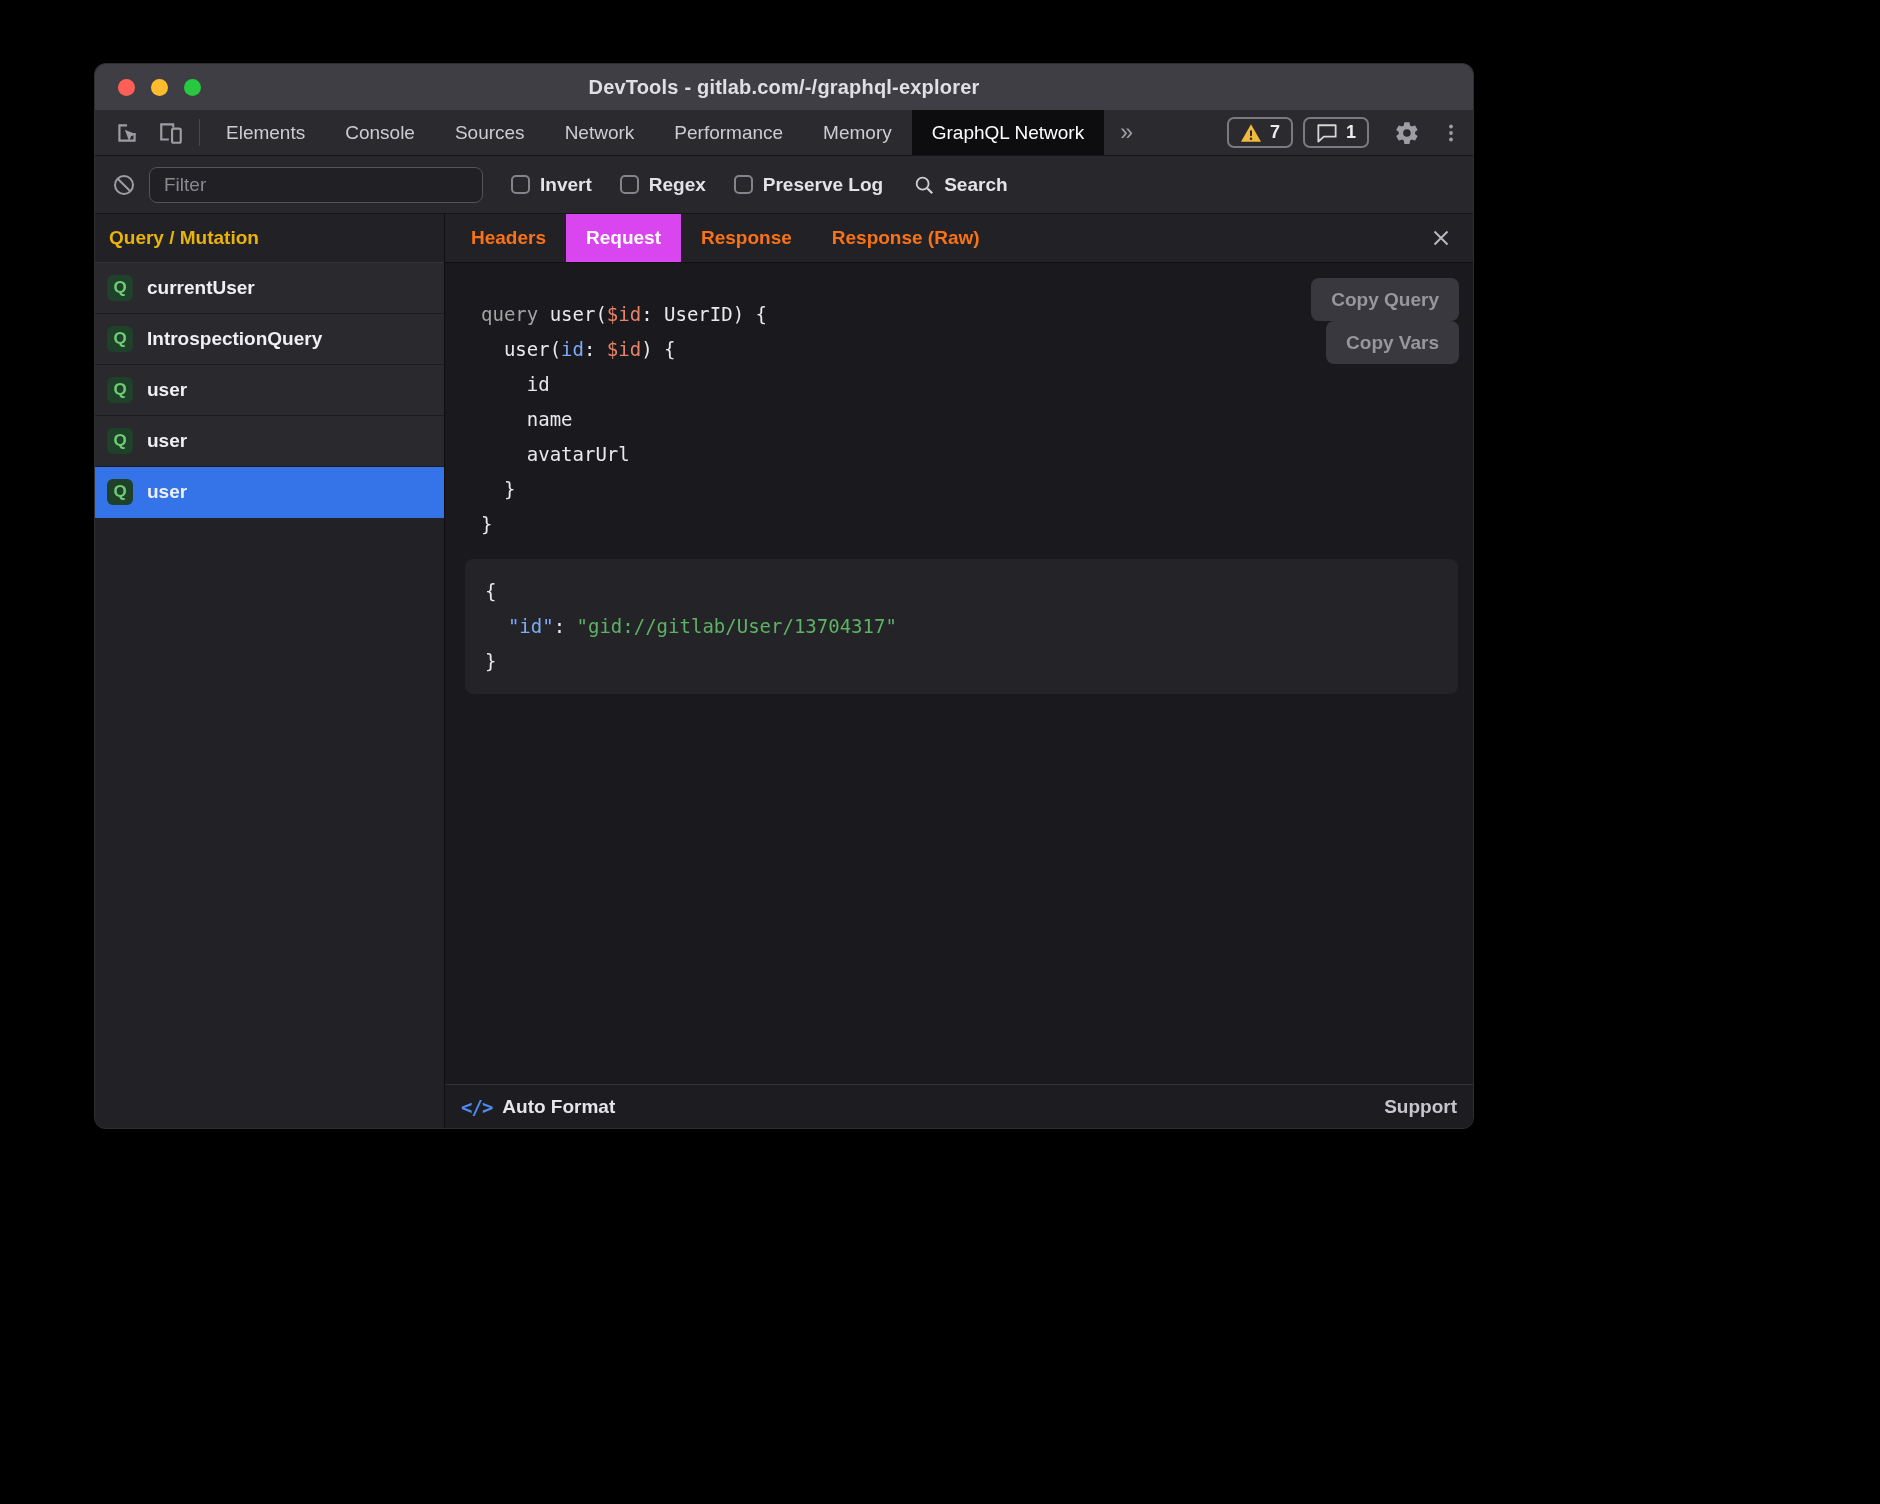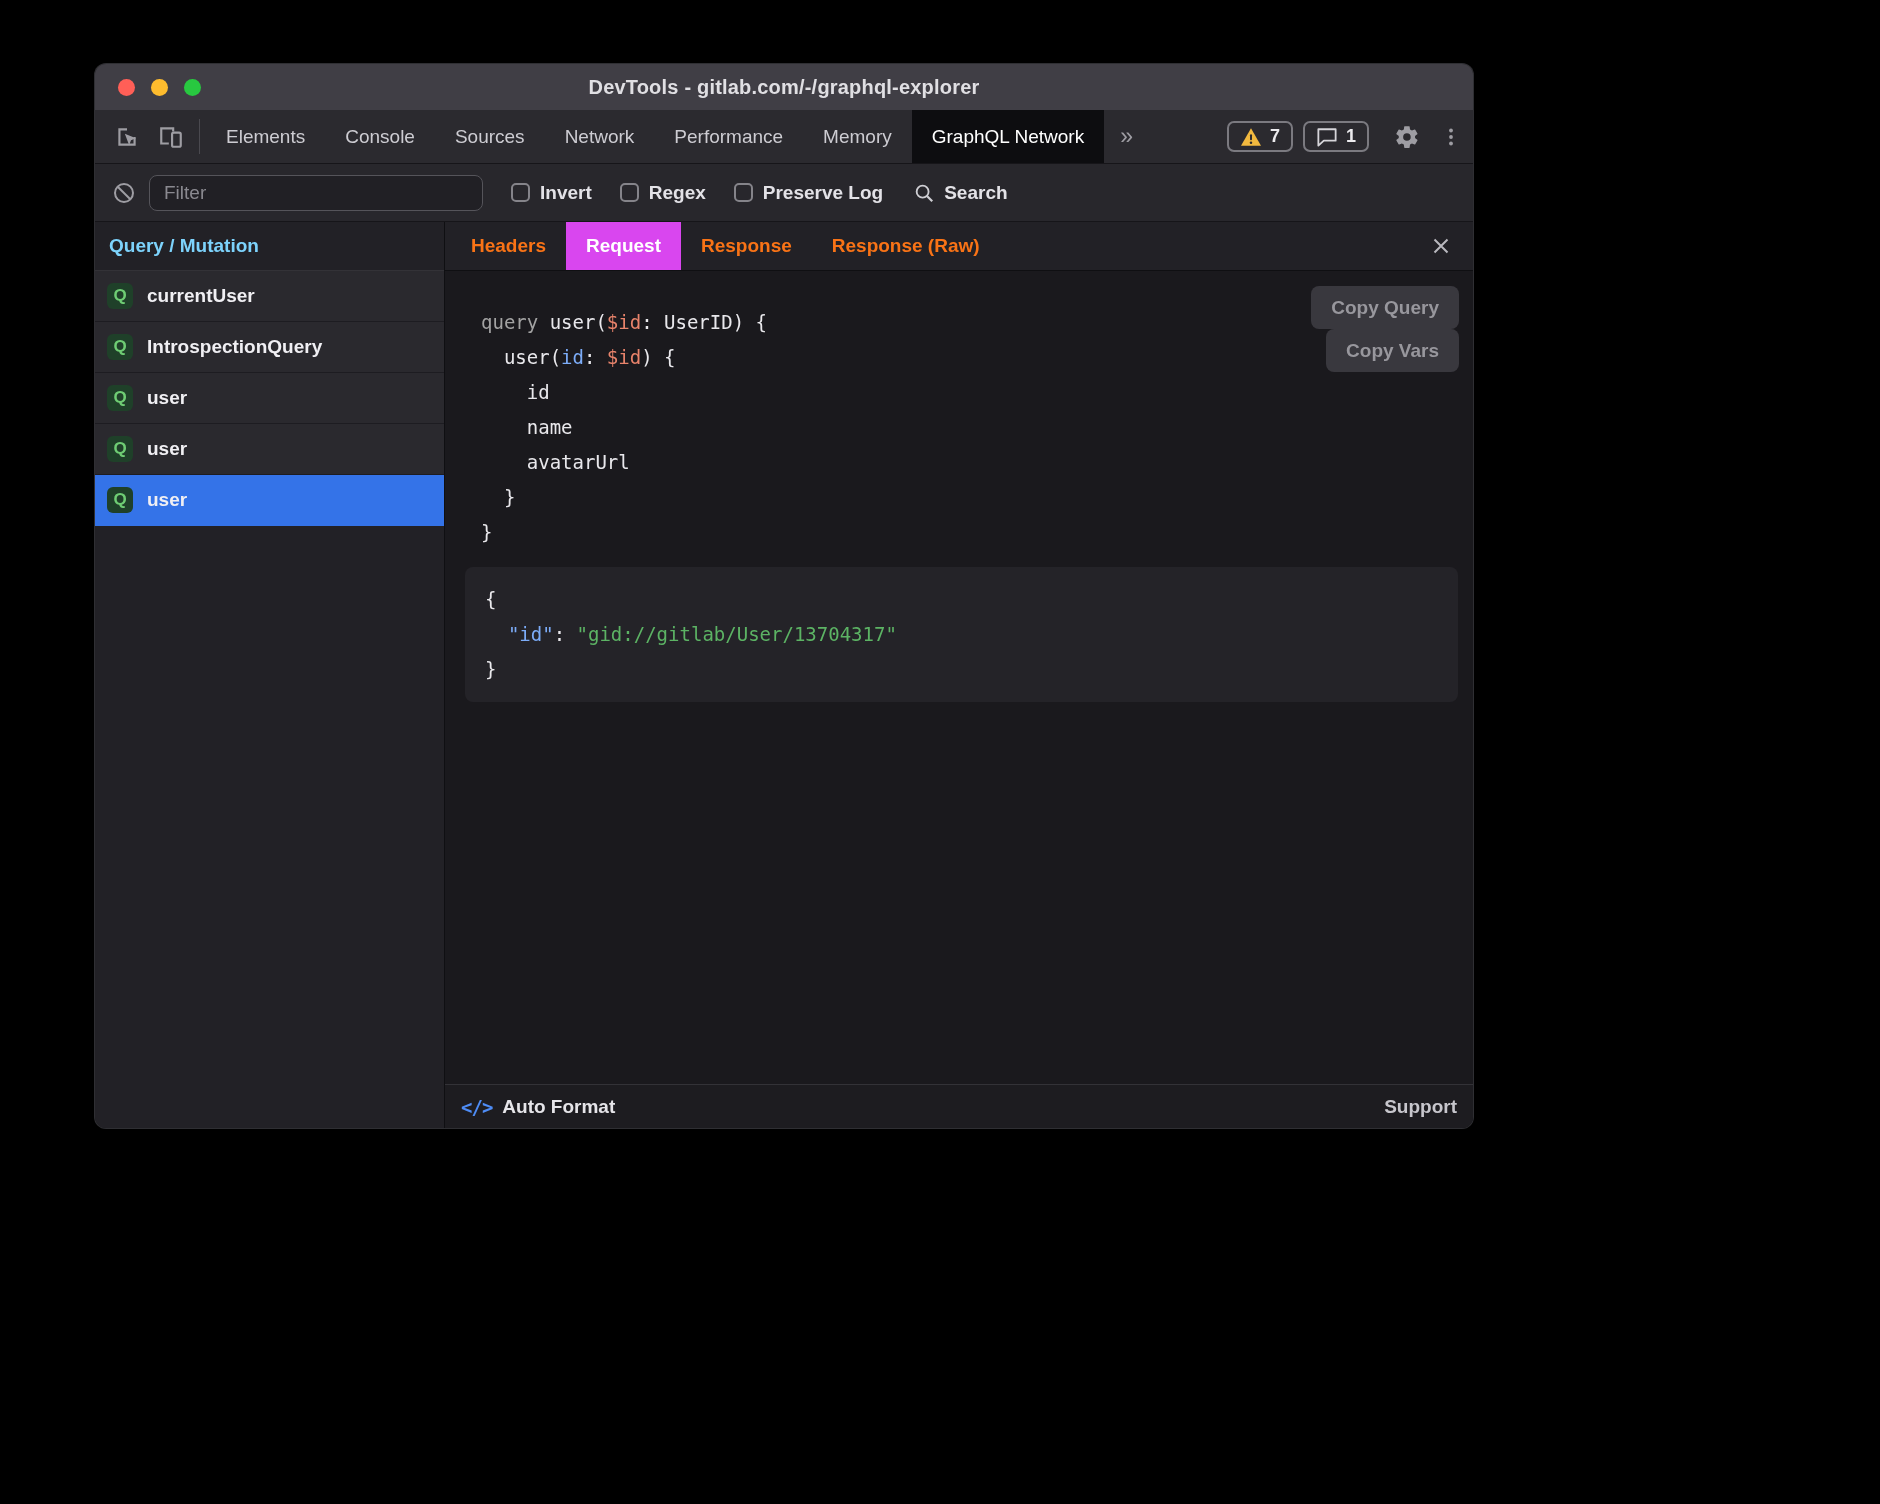--- a/index.html
+++ b/index.html
@@ -16,21 +16,21 @@
   
   .titlebar { height:46px; flex:0 0 auto; background:#403e45; display:flex; align-items:center; position:relative; }
   .traffic { position:absolute; left:23px; display:flex; gap:16px; }
   .light { width:17px; height:17px; border-radius:50%; display:inline-block; }
   .light.red { background:#ff5f57; }
   .light.yellow { background:#febc2e; }
   .light.green { background:#28c840; }
   .title { flex:1; text-align:center; color:#e0dfe3; font-size:20px; font-weight:700; letter-spacing:.2px; }
 
   
-  .tabbar { height:54px; flex:0 0 auto; background:#2b2a2f; display:flex; align-items:stretch; border-bottom:1px solid #161519; padding-left:10px; }
+  .tabbar { height:46px; flex:0 0 auto; background:#2b2a2f; display:flex; align-items:stretch; border-bottom:1px solid #161519; padding-left:10px; }
   .icon-btn { display:flex; align-items:center; justify-content:center; width:44px; color:#9e9da3; flex:0 0 auto; }
   .vdiv { width:1px; background:#4a494f; margin:9px 6px; flex:0 0 auto; }
   .tabs { display:flex; align-items:stretch; }
   .tab { display:flex; align-items:center; padding:0 20px; color:#cdccd2; font-size:19px; white-space:nowrap; }
   .tab.active { background:#0d0d10; color:#ffffff; }
   .tab-more { display:flex; align-items:center; padding:0 16px; color:#9e9da3; font-size:23px; }
   .tb-spacer { flex:1; }
   .badges { display:flex; align-items:center; gap:10px; margin-right:16px; }
   .pill { display:flex; align-items:center; gap:8px; height:31px; padding:0 11px; border:2px solid #7b7a80; border-radius:7px; color:#ecebee; font-size:18px; font-weight:600; }
 
@@ -40,21 +40,21 @@
   .filter-input::placeholder { color:#8a8990; }
   .check { display:flex; align-items:center; gap:10px; margin-left:28px; cursor:default; }
   .box { width:19px; height:19px; border:2px solid #85848a; border-radius:5px; flex:0 0 auto; }
   .check-label { color:#e3e2e7; font-size:19px; font-weight:600; white-space:nowrap; }
   .search { display:flex; align-items:center; gap:9px; margin-left:30px; color:#e3e2e7; font-size:19px; font-weight:600; }
 
   
   .main { flex:1; display:flex; min-height:0; }
 
   .sidebar { width:350px; flex:0 0 350px; background:#222126; border-right:1px solid #0f0f12; display:flex; flex-direction:column; }
-  .side-header { height:49px; flex:0 0 auto; display:flex; align-items:center; padding:0 14px; color:#7dd3fc; font-size:19px; font-weight:700; border-bottom:1px solid #333237; }
+  .side-header { height:49px; flex:0 0 auto; display:flex; align-items:center; padding:0 14px; color:#eab308; font-size:19px; font-weight:700; border-bottom:1px solid #333237; }
   .row { height:51px; flex:0 0 auto; display:flex; align-items:center; gap:14px; padding:0 12px; background:#2a292e; border-bottom:1px solid #1d1c21; }
   .row.selected { background:#3473e8; border-bottom-color:#3473e8; }
   .qbadge { width:26px; height:26px; border-radius:6px; background:#1f4029; color:#6fcd74; font-size:17px; font-weight:700; display:flex; align-items:center; justify-content:center; flex:0 0 auto; }
   .row-label { color:#f0eff3; font-size:19px; font-weight:700; white-space:nowrap; }
 
   .detail { flex:1; min-width:0; background:#1a191d; display:flex; flex-direction:column; }
   .subtabs-row { height:49px; flex:0 0 auto; background:#222126; display:flex; align-items:stretch; border-bottom:1px solid #0f0f12; padding-left:6px; }
   .subtabs { display:flex; align-items:stretch; }
   .subtab { display:flex; align-items:center; padding:0 20px; color:#f97316; font-size:19px; font-weight:600; white-space:nowrap; }
   .subtab.active { background:#d946ef; color:#ffffff; }

